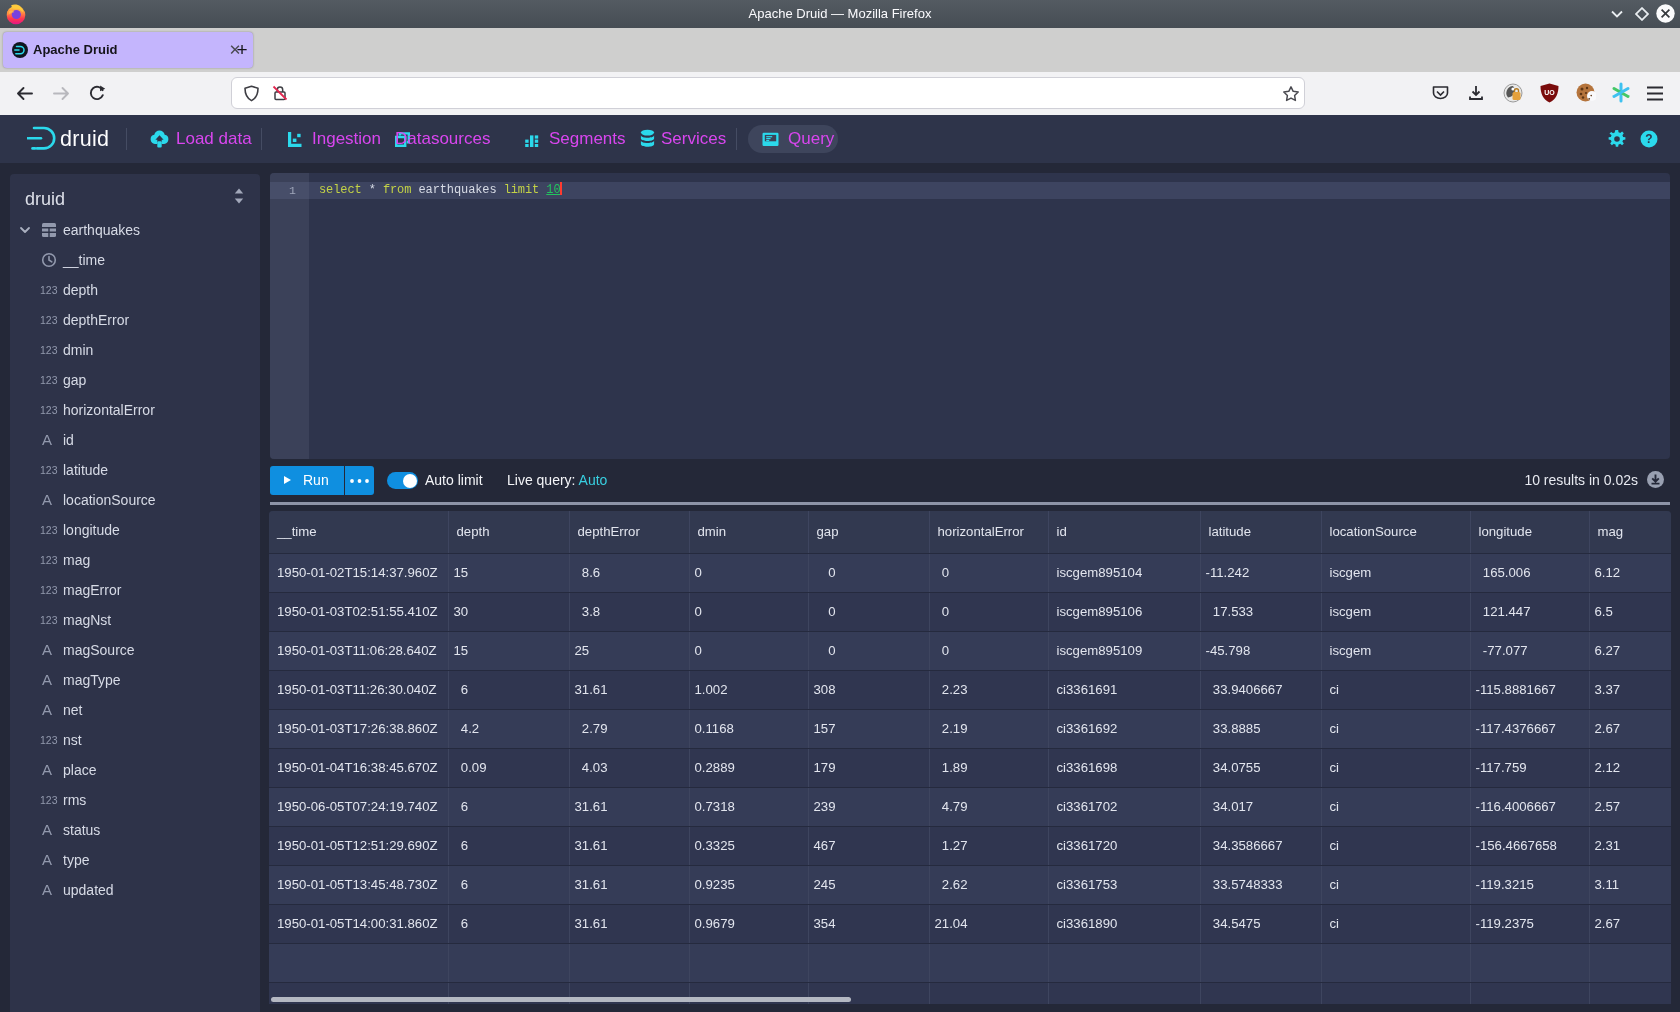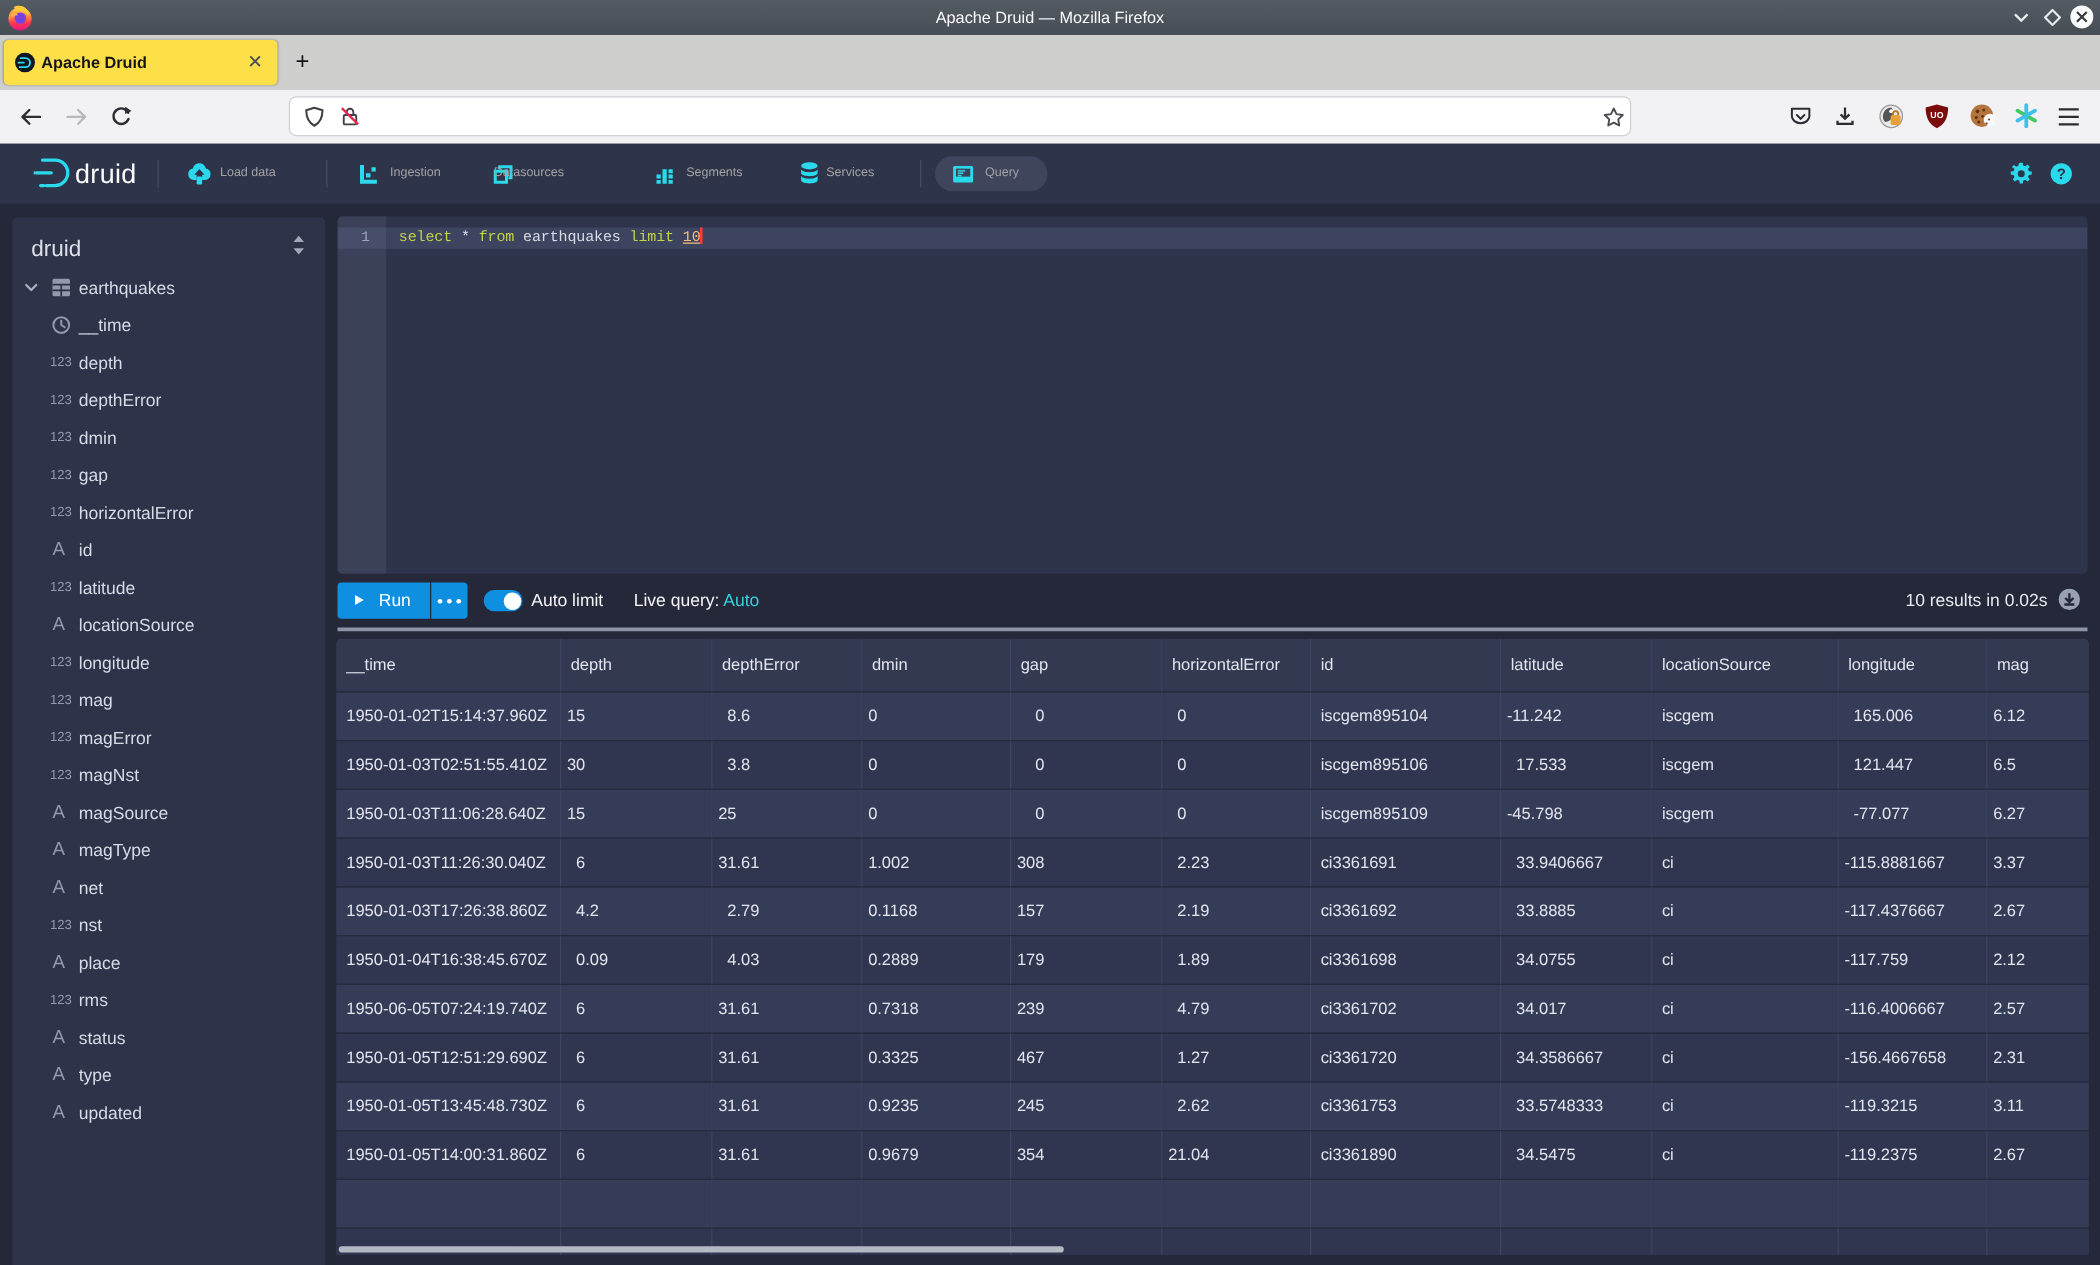--- a/index.html
+++ b/index.html
@@ -8,38 +8,38 @@
 .abs { position:absolute; }
 
 
 #titlebar { position:absolute; left:0; top:0; width:1680px; height:28px;
   background:linear-gradient(#545b62, #464d54); color:#fcfcfd; }
 #titlebar .title { position:absolute; left:0; right:0; top:0; height:26px;
   text-align:center; line-height:28px; font-size:13px; color:#fbfbfe; }
 
 
 #tabbar { position:absolute; left:0; top:28px; width:1680px; height:44px; background:#cfcfce; }
-#tab { position:absolute; left:3px; top:4px; width:219px; height:36px; background:#fde047;
+#tab { position:absolute; left:3px; top:4px; width:250px; height:36px; background:#c4b5fd;
   border-radius:4px; box-shadow:0 0 2px rgba(0,0,0,.35);padding-left:13px; }
 #tab .tlabel { position:absolute; left:30px; top:0; line-height:36px; font-size:13px; font-weight:600; color:#15141a; }
 #tab .tclose { position:absolute; right:8px; top:8px; width:20px; height:20px; border-radius:3px;
   font-size:15px; color:#4a4a52; text-align:center; line-height:19px; }
 #newtab { position:absolute; left:232px; top:12px; width:20px; height:20px;
   color:#15141a; font-size:19px; line-height:20px; text-align:center; font-weight:400; }
 
 
 #urlbar { position:absolute; left:0; top:72px; width:1680px; height:43px; background:#f2f2f4; }
 #urlfield { position:absolute; left:231px; top:5px; width:1074px; height:32px; background:#ffffff;
   border:1px solid #d0d0d7; border-radius:6px; }
 #urltext { position:absolute; left:62px; top:0; line-height:30px; font-size:15px; color:#16161b; white-space:nowrap; }
 #urltext .dim { color:#73737e; }
 
 
 #dnav { position:absolute; left:0; top:115px; width:1680px; height:48px; background:#2e344a; }
-.navitem { position:absolute; top:0; height:48px; line-height:48px; color:#a3a3a3; font-size:10px; }
+.navitem { position:absolute; top:0; height:48px; line-height:48px; color:#d946ef; font-size:17px; }
 .navdiv { position:absolute; top:13px; width:1px; height:22px; background:#454c63; }
 #querypill { position:absolute; left:748px; top:10px; width:90px; height:28px; background:#3e455c;
   border-radius:14px; }
 
 
 #main { position:absolute; left:0; top:163px; width:1680px; height:849px; background:#242838; }
 
 
 #sidebar { position:absolute; left:10px; top:11px; width:250px; height:988px; background:#2e3349;
   border-radius:4px; color:#d7dbe6; }
@@ -53,21 +53,21 @@
 #editor { position:absolute; left:270px; top:10px; width:1400px; height:286px; background:#2e344c;
   border-radius:4px; overflow:hidden; }
 #gutter { position:absolute; left:0; top:0; width:39px; height:286px; background:#3b4159; }
 #gutter .gactive { position:absolute; left:0; top:9px; width:39px; height:17px; background:#474e69; }
 #gutter .lnum { position:absolute; right:13px; top:9px; height:17px; line-height:17px;
   font-family:"Liberation Mono", monospace; font-size:11.5px; color:#9fa6ba; }
 #lineactive { position:absolute; left:39px; top:9px; width:1361px; height:17px; background:#3d4460; }
 #sql { position:absolute; left:49px; top:9px; height:17px; line-height:17px;
   font-family:"Liberation Mono", monospace; font-size:12px; letter-spacing:-0.1px; white-space:pre; color:#d8dce6; }
 #sql .kw { color:#c3d246; }
-#sql .num { color:#fdba74;text-decoration:underline; }
+#sql .num { color:#22c55e;text-decoration:underline; }
 #sql .cursor { display:inline-block; width:2px; height:13px; background:#ff3b30; vertical-align:-2px; }
 
 
 #runbar { position:absolute; left:270px; top:303px; width:1400px; height:28px; }
 #runbtn { position:absolute; left:0; top:0; width:73.5px; height:29px; background:#0f8fe0; border-radius:3px 0 0 3px;
   color:#ffffff; font-size:14px; }
 #runbtn .ply { position:absolute; left:14px; top:10px; width:0; height:0;
   border-left:7px solid #fff; border-top:4.5px solid transparent; border-bottom:4.5px solid transparent; }
 #runbtn .rtxt { position:absolute; left:33px; top:0; line-height:29px; }
 #morebtn { position:absolute; left:75px; top:0; width:29px; height:29px; background:#0f8fe0; border-radius:0 3px 3px 0;

